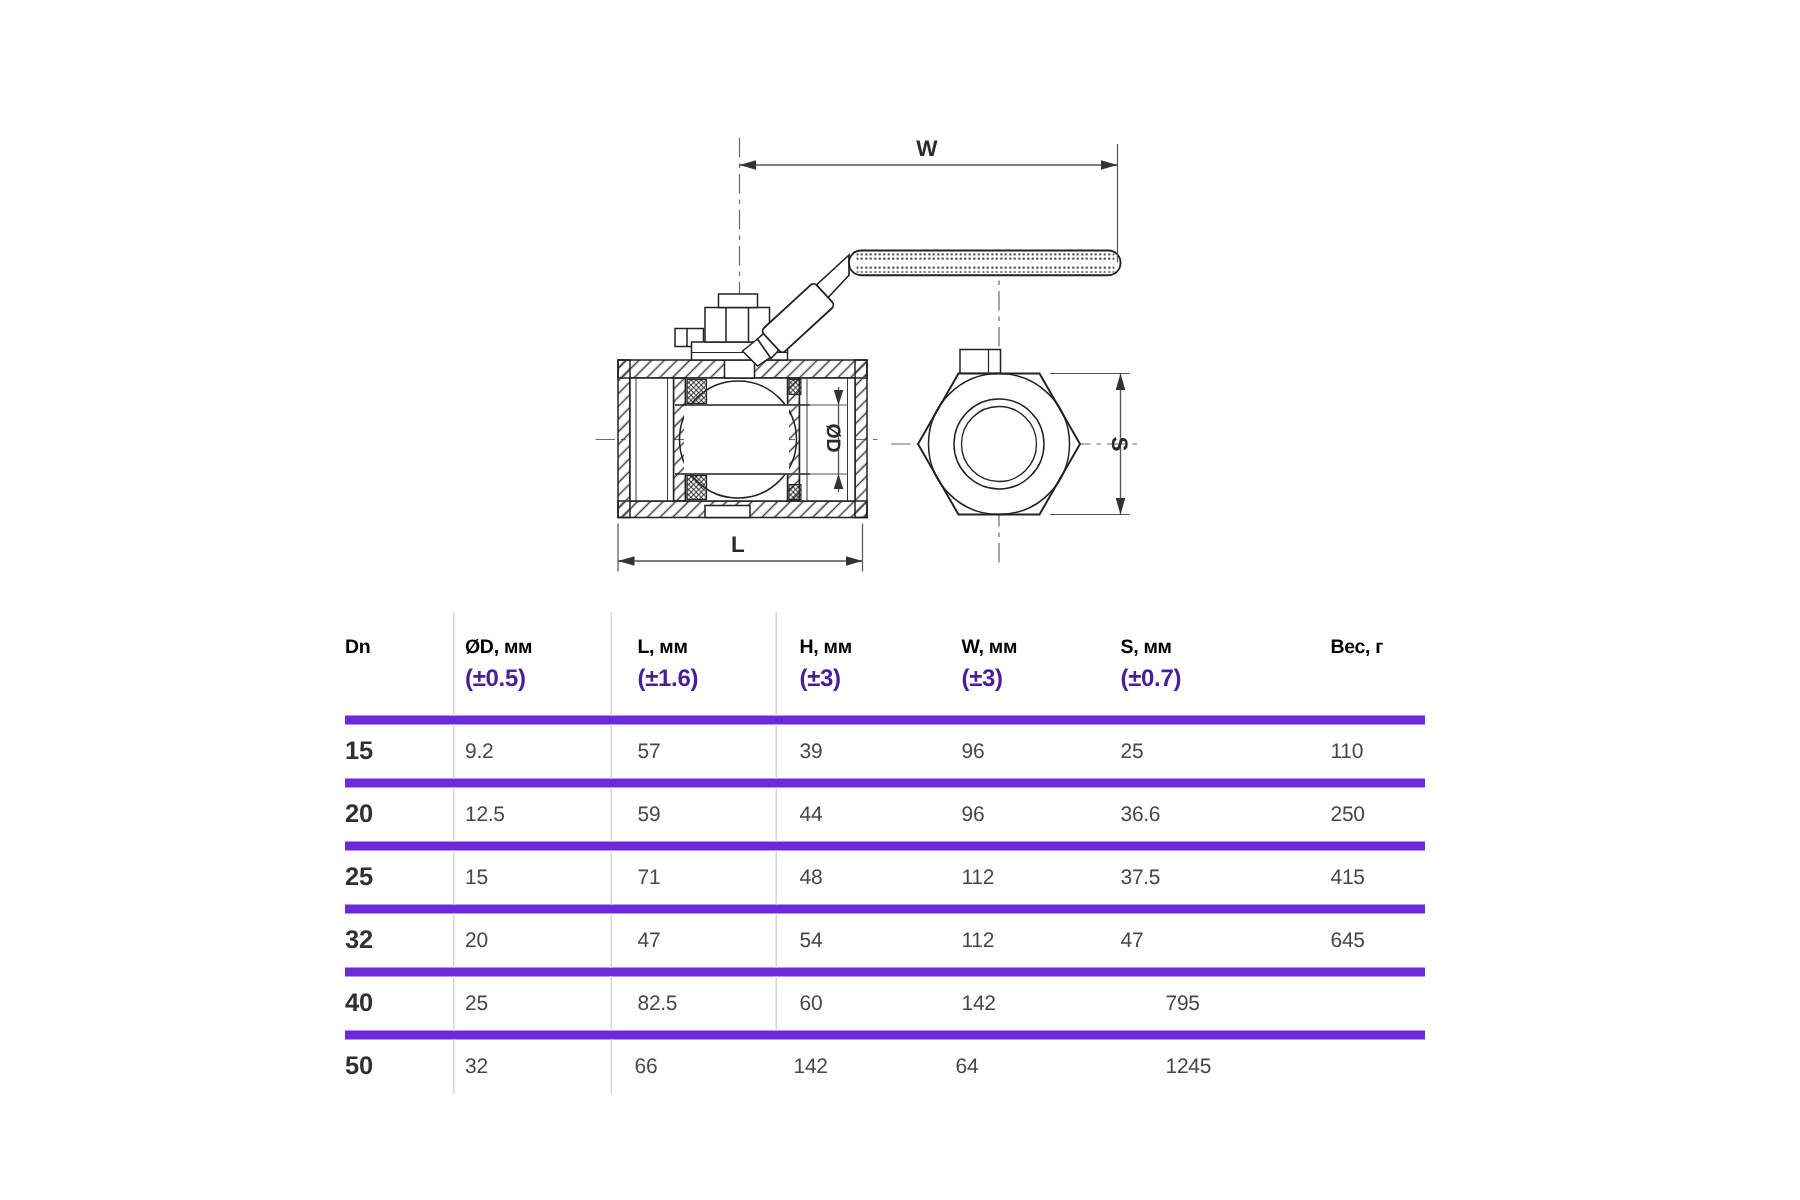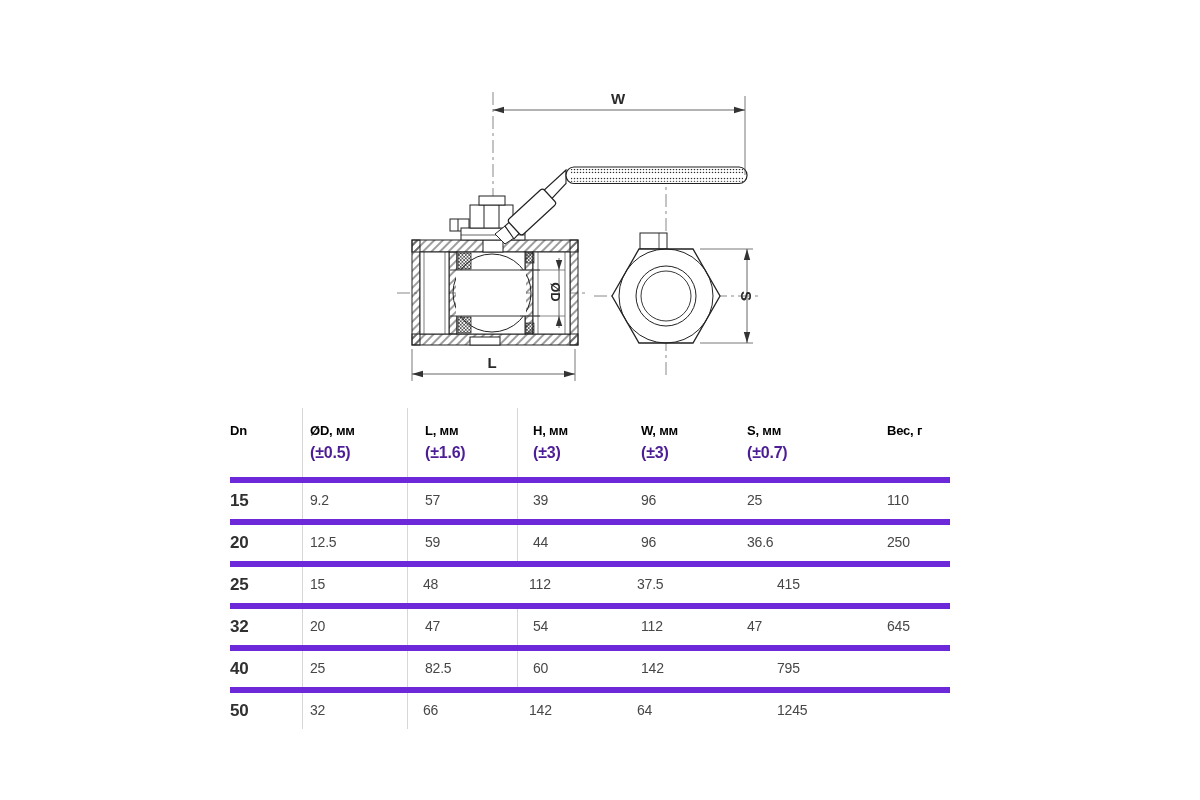--- a/index.html
+++ b/index.html
@@ -192,20 +192,21 @@
     <div class="cell c2 v">12.5</div>
     <div class="cell c3 v">59</div>
     <div class="cell c4">44</div>
     <div class="cell c5">96</div>
     <div class="cell c6">36.6</div>
     <div class="cell c7">250</div>
   </div>
   <div class="trow drow">
     <div class="cell c1 v dn">25</div>
     <div class="cell c2 v">15</div>
+    <div class="cell c3 v">71</div>
     <div class="cell c4">48</div>
     <div class="cell c5">112</div>
     <div class="cell c6">37.5</div>
     <div class="cell c7">415</div>
   </div>
   <div class="trow drow">
     <div class="cell c1 v dn">32</div>
     <div class="cell c2 v">20</div>
     <div class="cell c3 v">47</div>
     <div class="cell c4">54</div>

